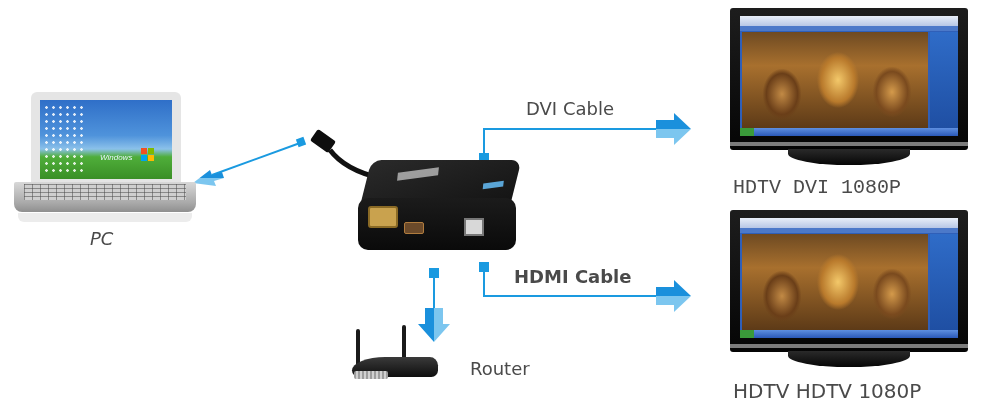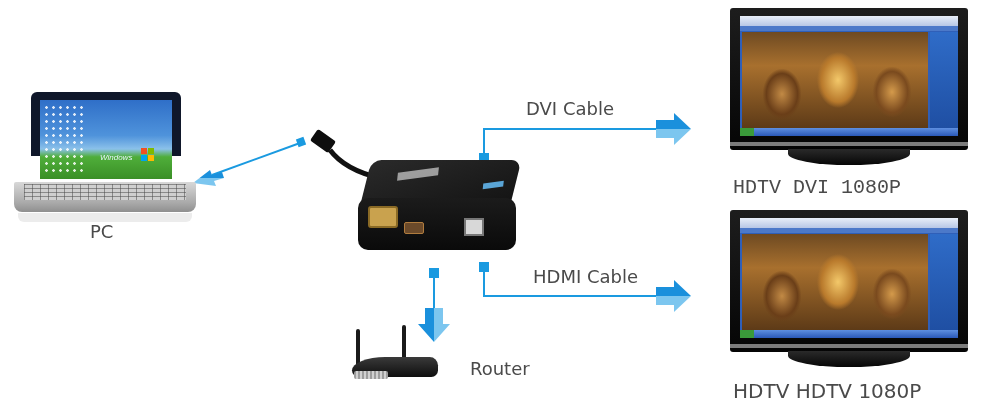--- a/index.html
+++ b/index.html
@@ -12,22 +12,22 @@
   .label {
     position: absolute; color: #4a4a4a; font-size: 18px; line-height: 1;
     white-space: nowrap;
   }
   .label.small { font-size: 20px; }
   svg { position: absolute; left: 0; top: 0; overflow: visible; }
 
   
   .laptop { left: 14px; top: 92px; width: 182px; height: 130px; }
   .laptop-lid {
-    position: absolute; left: 17px; top: 0; width: 150px; height: 64px;
-    background: #0f172a; border-radius: 6px 6px 0 0;
+    position: absolute; left: 17px; top: 0; width: 150px; height: 90px;
+    background: #e5e5e5; border-radius: 6px 6px 0 0;
   }
   .laptop-screen {
     position: absolute; left: 9px; top: 8px; width: 132px; height: 79px;
     background: linear-gradient(180deg, #2f6fc8 0%, #4f93db 45%, #8bc1ea 62%, #4fae3a 72%, #3a8f26 100%);
     overflow: hidden;
   }
   .desk-icons {
     position: absolute; left: 3px; top: 4px; width: 44px; height: 70px;
     background-image: radial-gradient(circle, rgba(255,255,255,.85) 1.2px, transparent 1.5px);
     background-size: 7px 7px;
@@ -197,36 +197,36 @@
         <i style="left:0;top:7px;background:#00a4ef"></i>
         <i style="left:7px;top:7px;background:#ffb900"></i>
       </div>
     </div>
   </div>
   <div class="laptop-base">
     <div class="keyboard"></div>
   </div>
   <div class="laptop-shadow"></div>
 </div>
-<div class="label" style="left:90px;top:223px;">PC</div>
+<div class="label" style="left:90px;top:230px;font-style:italic;">PC</div>
 
 <div class="abs adapter">
   <div class="adapter-top">
     <div class="brand"></div>
     <div class="brand-2"></div>
   </div>
   <div class="adapter-front">
     <div class="dvi-port"></div>
     <div class="hdmi-port"></div>
     <div class="rj45-port"></div>
   </div>
 </div>
 
 <div class="label" style="left:526px;top:100px;">DVI Cable</div>
-<div class="label" style="left:533px;top:268px;">HDMI Cable</div>
+<div class="label" style="left:514px;top:268px;font-weight:bold;">HDMI Cable</div>
 
 <div class="abs router">
   <div class="antenna" style="left:8px;top:4px;height:40px;"></div>
   <div class="antenna" style="left:54px;top:0;height:38px;"></div>
   <div class="router-body"></div>
   <div class="router-face"></div>
 </div>
 <div class="label" style="left:470px;top:360px;">Router</div>
 
 <div class="abs tv" style="left:730px;top:8px;">

